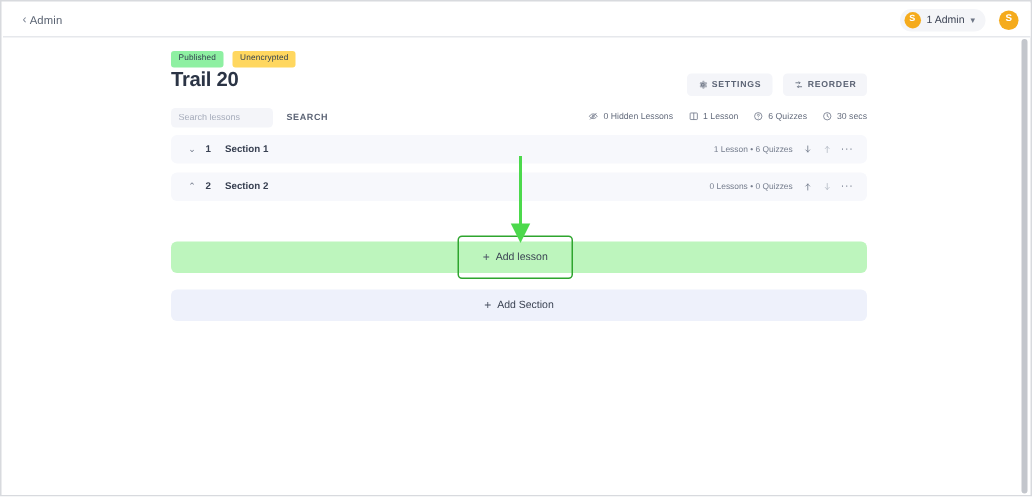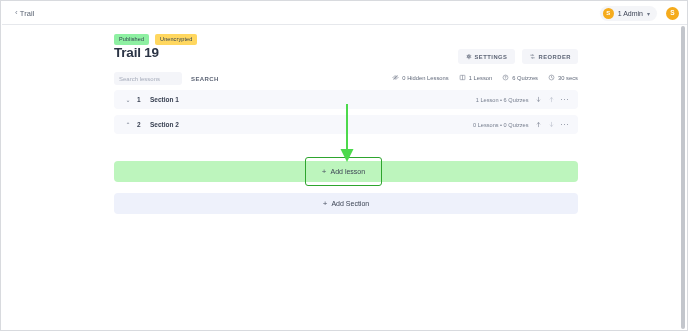--- a/index.html
+++ b/index.html
@@ -181,41 +181,41 @@
   }
 </style>
 </head>
 <body>
 
 <div class="viewport">
 
   <div class="topbar">
     <div class="back-btn">
       <span class="back-chevron">‹</span>
-      <span>Trail</span>
+      <span>Admin</span>
     </div>
 
     <div class="topbar-right">
       <div class="user-chip">
         <span class="avatar">S</span>
         <span class="user-name">1 Admin</span>
         <span class="caret">▾</span>
       </div>
       <span class="avatar big">S</span>
     </div>
   </div>
 
   <div class="content">
 
     <div class="badges">
       <span class="badge published">Published</span>
       <span class="badge unencrypted">Unencrypted</span>
     </div>
 
-    <div class="page-title">Trail 19</div>
+    <div class="page-title">Trail 20</div>
 
     <div class="header-actions">
       <div class="hdr-btn">
         <svg class="hdr-ico" viewBox="0 0 16 16" fill="#6b7384">
           <path d="M8 5.2a2.8 2.8 0 100 5.6 2.8 2.8 0 000-5.6zm0 4.3a1.5 1.5 0 110-3 1.5 1.5 0 010 3z"></path>
           <path d="M13.6 8c0-.3 0-.6-.1-.9l1.3-1-1.3-2.3-1.6.5c-.4-.3-.9-.6-1.4-.8L10.2 2H7.8l-.3 1.5c-.5.2-1 .5-1.4.8l-1.6-.5L3.2 6.1l1.3 1c0 .3-.1.6-.1.9s0 .6.1.9l-1.3 1 1.3 2.3 1.6-.5c.4.3.9.6 1.4.8l.3 1.5h2.4l.3-1.5c.5-.2 1-.5 1.4-.8l1.6.5 1.3-2.3-1.3-1c.1-.3.1-.6.1-.9z" opacity=".55"></path>
         </svg>
         <span>SETTINGS</span>
       </div>
       <div class="hdr-btn">

